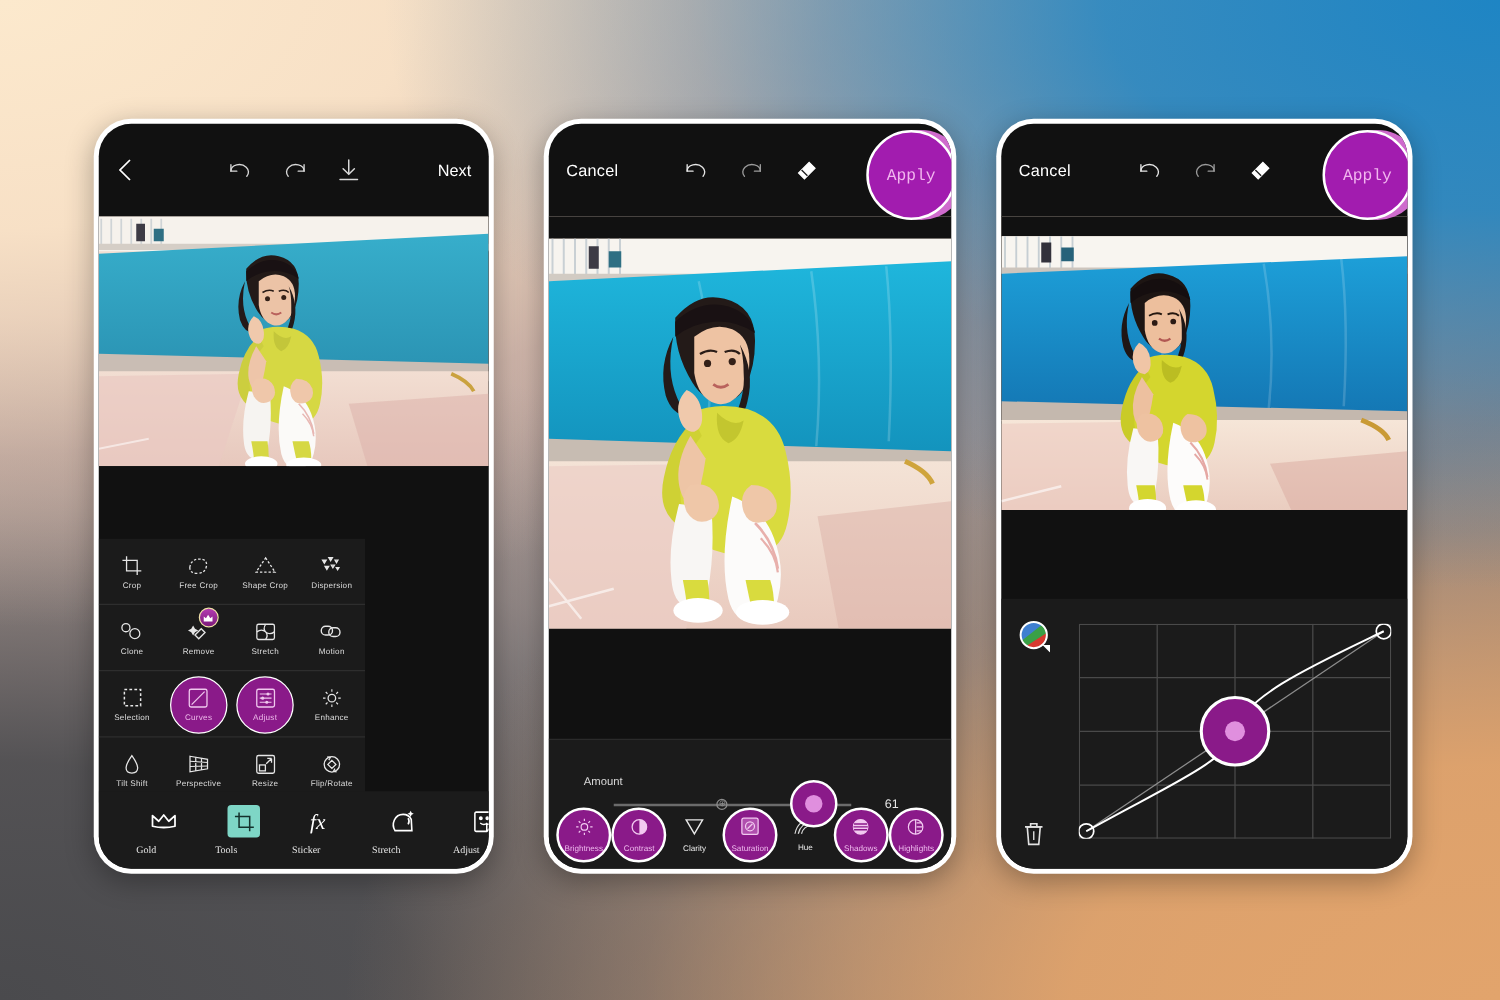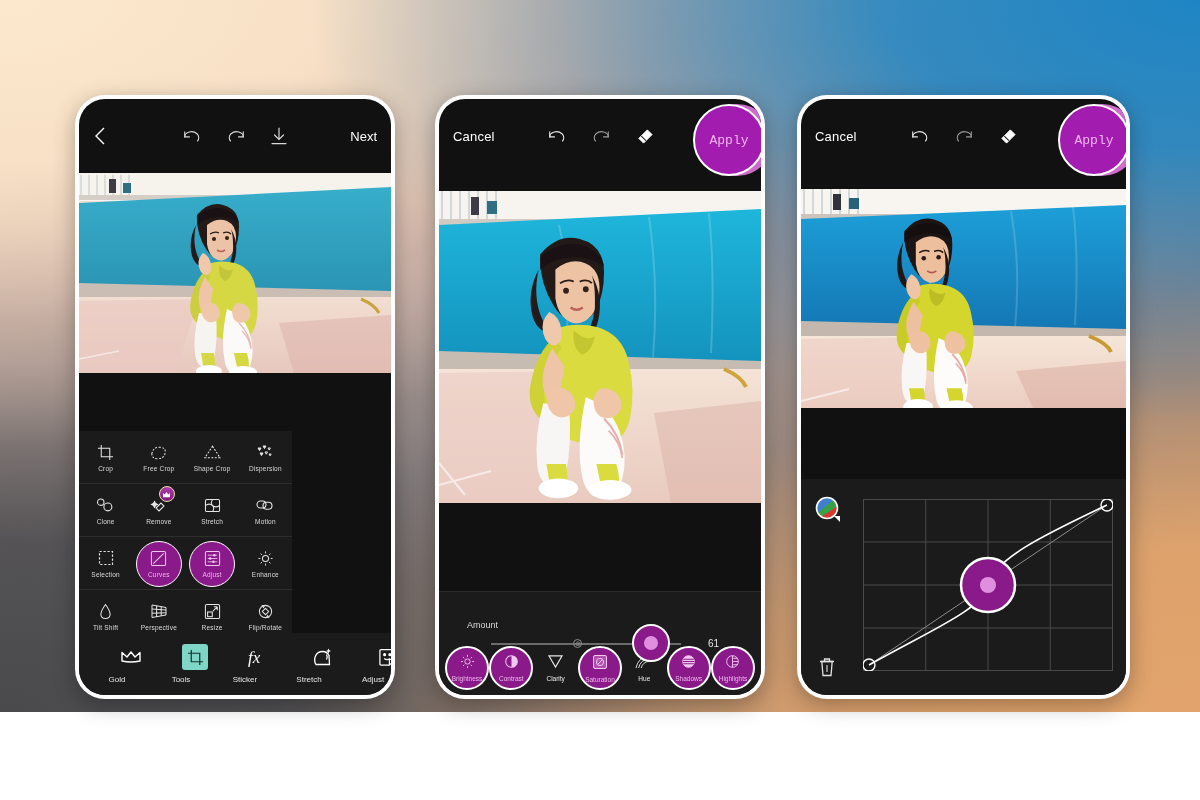--- a/index.html
+++ b/index.html
@@ -3,21 +3,21 @@
 <meta charset="utf-8">
 <style>
   * { box-sizing: border-box; margin: 0; padding: 0; }
   html, body {
     width: 1200px; height: 800px;
     overflow: hidden;
     font-family: "Liberation Sans", sans-serif;
   }
   #stage {
     position: relative;
-    width: 1200px; height: 712px;
+    width: 1200px; height: 800px;
     background:
       radial-gradient(120% 95% at 100% 0%, #1e85c4 0%, rgba(30,133,196,0.85) 22%, rgba(60,120,165,0.35) 45%, rgba(0,0,0,0) 62%),
       radial-gradient(115% 95% at 0% 0%, #fce9cd 0%, rgba(250,227,200,0.92) 24%, rgba(222,190,175,0.45) 48%, rgba(0,0,0,0) 66%),
       radial-gradient(110% 90% at 100% 100%, #e2a46c 0%, rgba(226,164,108,0.9) 26%, rgba(180,140,110,0.4) 52%, rgba(0,0,0,0) 70%),
       radial-gradient(110% 95% at 0% 100%, #4a4a4d 0%, rgba(74,74,77,0.9) 25%, rgba(110,105,105,0.42) 52%, rgba(0,0,0,0) 72%),
       linear-gradient(155deg, #e8cfb6 0%, #b9a59f 40%, #8d8a8d 66%, #c08b5e 100%);
   }
 
   
   .phone {
@@ -150,21 +150,21 @@
     overflow: hidden;
     z-index: 7;
   }
   .nav-item {
     flex: 0 0 64px;
     display: flex; flex-direction: column;
     align-items: center; justify-content: center;
     gap: 5px;
     color: #f0f0f0;
   }
-  .nav-item .n-lbl { font-size: 8px; color: #e6e6e6; }
+  .nav-item .n-lbl { font-size: 8px; color: #e6e6e6; font-family: Liberation Serif, serif; }
   .nav-ic-box {
     width: 26px; height: 26px;
     display: flex; align-items: center; justify-content: center;
     border-radius: 3px;
     margin-left: 28px;
   }
   .nav-item.selected .nav-ic-box { background: #7ed6c6; }
 
   
   .adjust-panel {

